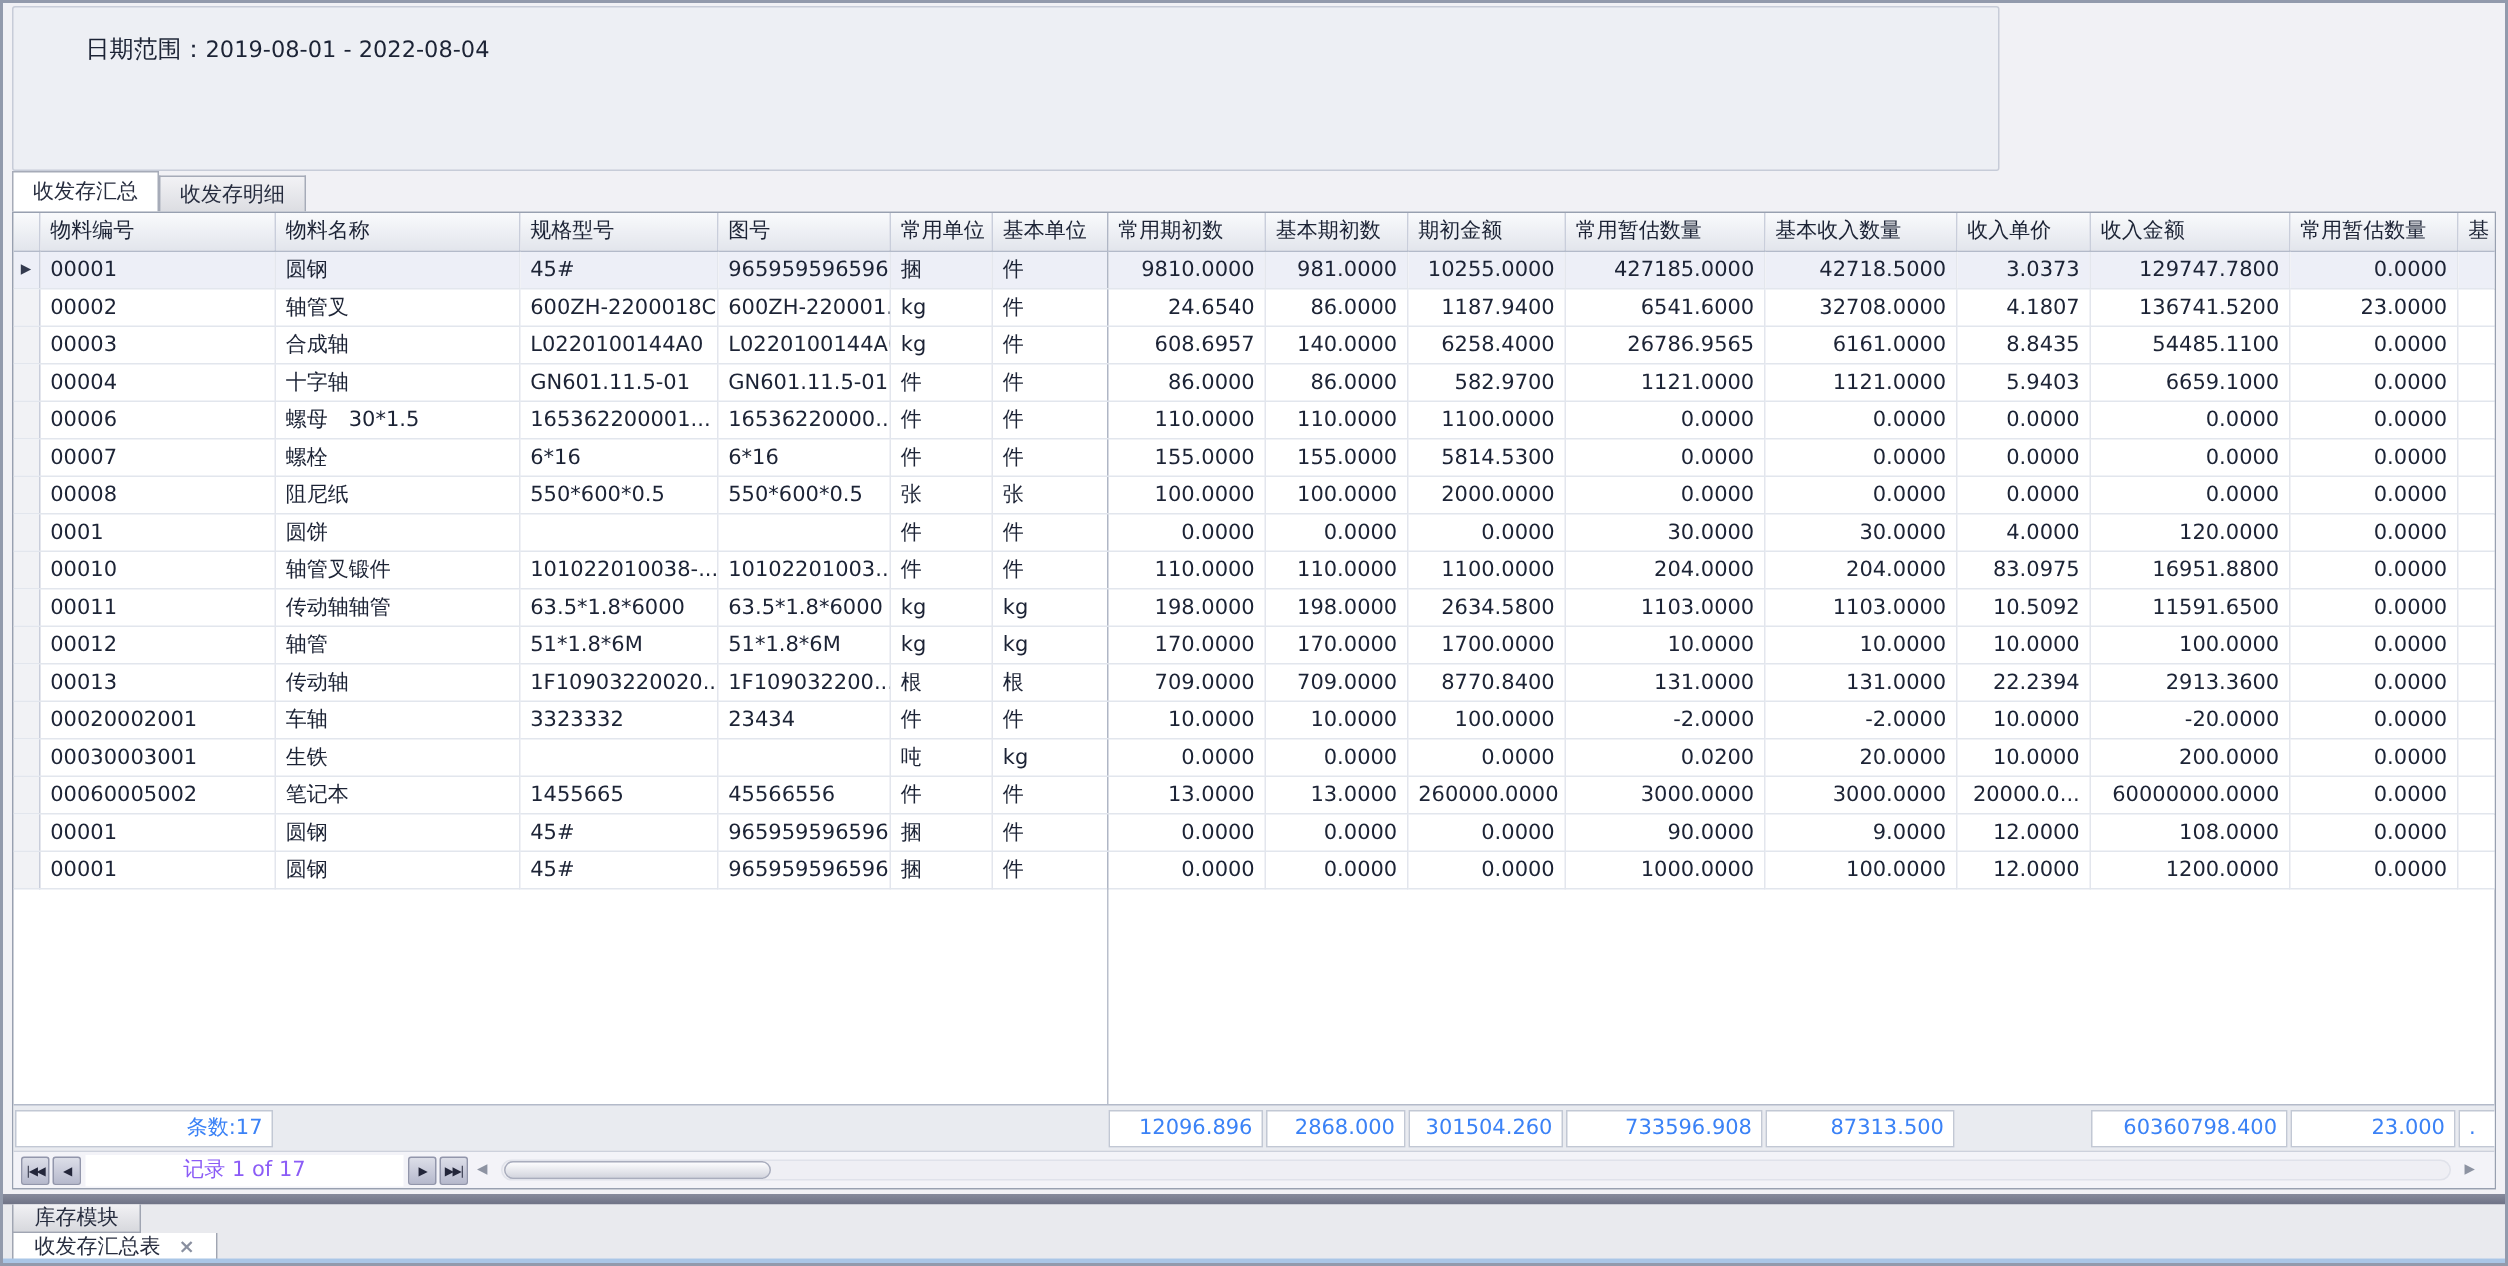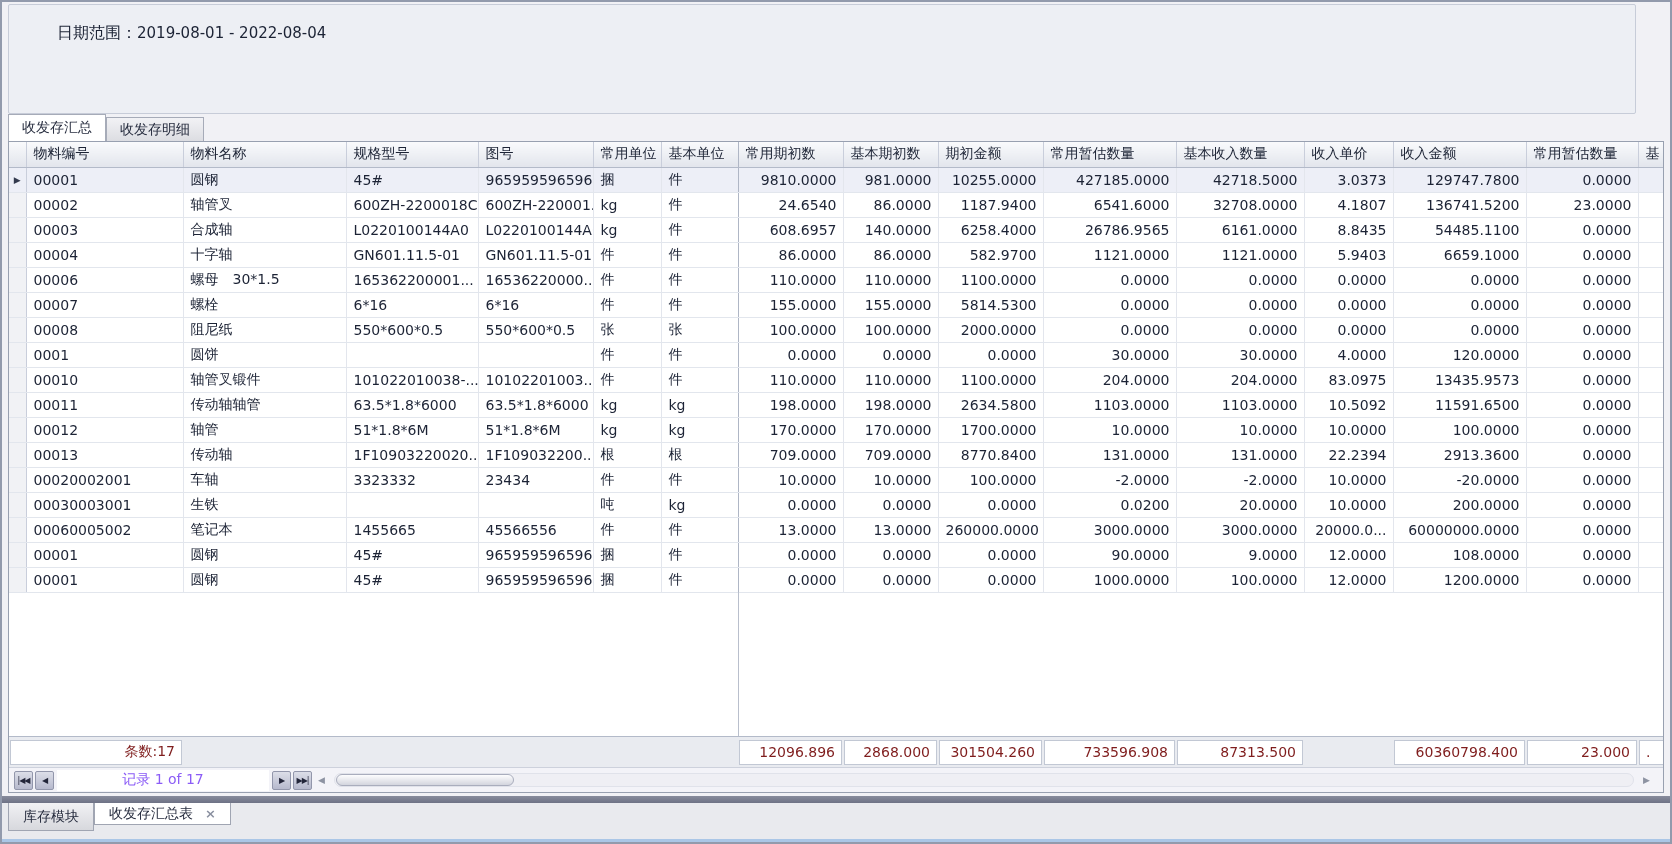--- a/index.html
+++ b/index.html
@@ -2,21 +2,21 @@
 <html><head>
 <meta charset="utf-8">
 <style>
   * { margin:0; padding:0; box-sizing:border-box; }
   html,body { width:1672px; height:844px; }
   body { font-family:"DejaVu Sans","Liberation Sans",sans-serif; color:#1c2335; }
   .window { position:absolute; inset:0; width:1672px; height:844px;
             background:#f1f1f5; border:2px solid #929aac; overflow:hidden; }
 
   
-  .filter-panel { position:absolute; left:6px; top:2px; width:1628px; height:110px;
+  .filter-panel { position:absolute; left:6px; top:2px; width:1325px; height:110px;
                   background:#edeff4; border:1px solid #c7ccd8; border-radius:2px; }
   .fp-line { position:absolute; left:48px; top:18px; white-space:nowrap; }
   .fp-label { font-size:16px; color:#1c2335; }
   .fp-value { font-size:15px; color:#1c2335; }
 
   
   .view-tabs { position:absolute; left:6px; top:112px; height:27px; display:flex; align-items:flex-end; }
   .vtab { display:flex; align-items:center; padding:0 13px; font-size:14px; height:24px;
           background:linear-gradient(#f2f2f5,#dcdde2); border:1px solid #a6abb8; border-bottom:none;
           color:#272d3f; cursor:default; }
@@ -37,42 +37,42 @@
   .dg td.ind { background:#f1f2f5; border-right:1px solid #c9cedb; font-size:9px; color:#333a4e; }
   .dg th:nth-child(7), .dg td:nth-child(7) { border-right-color:#afb6c5; }
   .dg tr.selected td { background:#edeff7; }
   .freeze-line { position:absolute; left:729px; top:450px; bottom:0; width:1px; background:#b9bfcc; }
 
   
   .summary { height:31px; border-top:1px solid #b3bac9; background:#e9ebf0; overflow:hidden; }
   table.sg { border-collapse:collapse; table-layout:fixed; width:1709px; }
   .sg td { height:30px; padding:2px 1px; }
   .sum-box { height:25px; background:#fff; border:1px solid #c2c8d4; display:flex;
-             align-items:center; padding:0 6px; font-size:14px; color:#7f1d1d; }
+             align-items:center; padding:0 6px; font-size:14px; color:#3b82f6; }
   .sum-box.right { justify-content:flex-end; }
 
   
   .pager { height:25px; background:#f3f3f8; border-top:1px solid #cdd1dc; display:flex;
            align-items:center; padding:0 8px 0 4px; }
   .pbtn { width:19px; height:19px; margin:0 1px; background:linear-gradient(#dcdee8,#b6b9cd);
           border:1px solid #9296ab; border-radius:2px; display:flex; align-items:center;
           justify-content:center; font-size:8px; color:#23263a; letter-spacing:-1px; cursor:default; }
   .rec { width:212px; height:21px; margin:0 2px; background:#ffffff; display:flex; align-items:center;
          justify-content:center; font-size:14px; color:#8b5cf6; }
   .mini-arrow { color:#8d93a2; font-size:9px; margin:0 5px; }
   .hscroll-track { flex:1; height:14px; margin:0 4px; background:#efeff4; border:1px solid #e0e2ea;
                    border-radius:7px; position:relative; }
   .hscroll-thumb { position:absolute; left:1px; top:0; width:178px; height:12px; border-radius:6px;
                    background:linear-gradient(#fdfdfe,#d3d5de); border:1px solid #a9adbd; }
 
   
   .splitter { position:absolute; left:0; top:794px; width:1668px; height:7px;
               background:linear-gradient(#878b9c,#6e7285); }
   .bottom-tabs { position:absolute; left:0; top:801px; width:1668px; height:36px;
-                 background:#e9eaee; display:flex; align-items:flex-start; padding-left:6px; }
+                 background:#e9eaee; display:flex; align-items:flex-start; padding-left:6px;flex-direction:column; }
   .btab { display:flex; align-items:center; padding:0 14px; font-size:14px; height:28px;
           background:linear-gradient(#f1f1f4,#d7d8dd); border:1px solid #a0a5b2; border-top:none;
           color:#272d3f; cursor:default; }
   .btab.active { background:#ffffff; height:22px; }
   .btab .close-x { margin-left:12px; color:#8a90a0; font-weight:bold; font-size:13px; }
   .bottom-accent { position:absolute; left:0; top:837px; width:1668px; height:3px; background:#aac6e6; }
 </style>
 </head>
 <body>
 
@@ -282,21 +282,21 @@
               <td>101022010038-...</td>
               <td>10102201003...</td>
               <td>件</td>
               <td>件</td>
               <td class="num">110.0000</td>
               <td class="num">110.0000</td>
               <td class="num">1100.0000</td>
               <td class="num">204.0000</td>
               <td class="num">204.0000</td>
               <td class="num">83.0975</td>
-              <td class="num">13435.9573</td>
+              <td class="num">16951.8800</td>
               <td class="num">0.0000</td>
               <td></td>
             </tr>
             <tr>
               <td class="ind"></td>
               <td>00011</td>
               <td>传动轴轴管</td>
               <td>63.5*1.8*6000</td>
               <td>63.5*1.8*6000</td>
               <td>kg</td>

